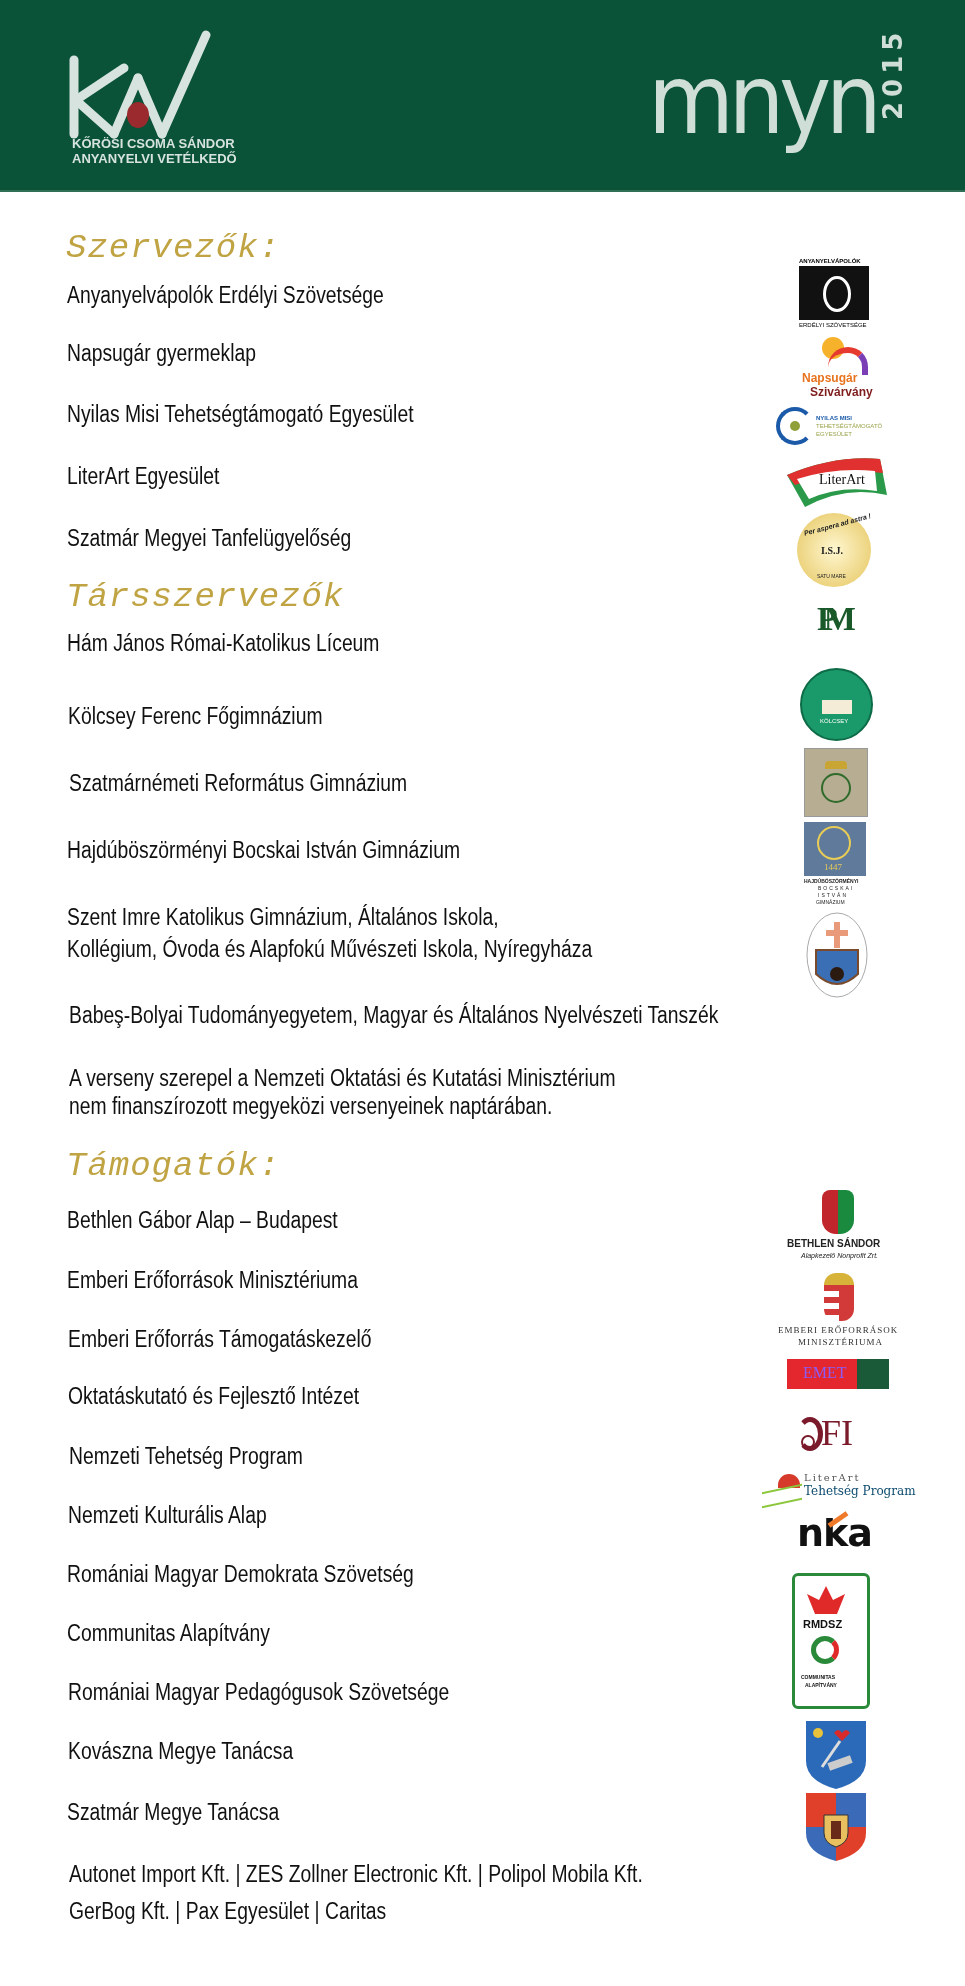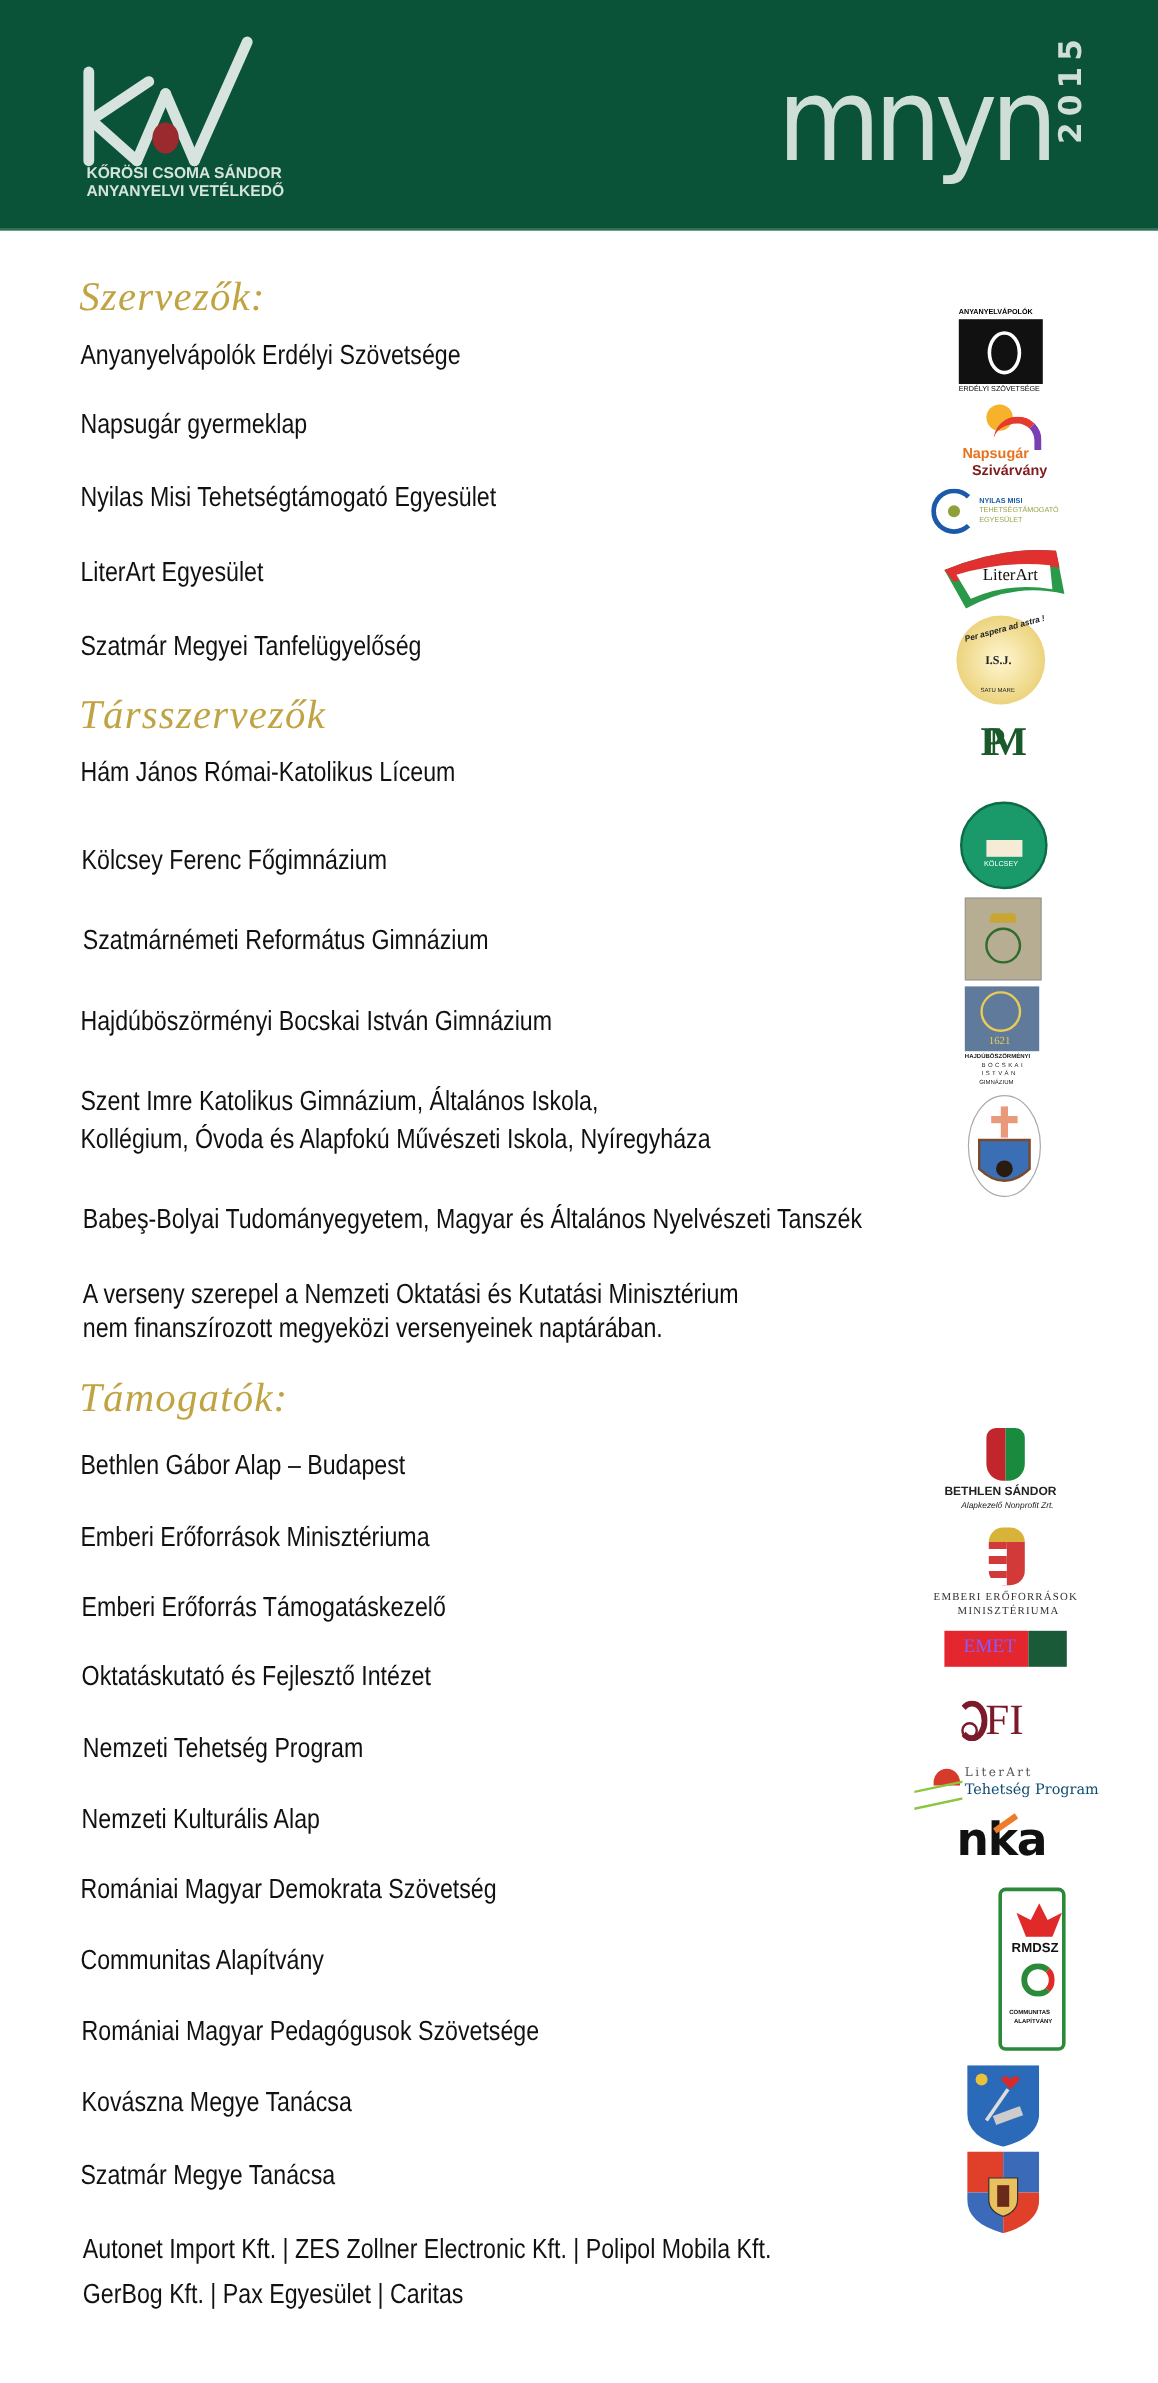--- a/index.html
+++ b/index.html
@@ -21,21 +21,21 @@
     font-family: "DejaVu Sans", sans-serif; font-size: 96px; line-height: 100px; letter-spacing: -6px;
     transform: scaleX(0.92); transform-origin: left top;
   }
   .mnyn-year {
     position: absolute; left: 880px; top: 120px; color: #cfdfd8;
     font-family: "DejaVu Sans", sans-serif; font-weight: bold; font-size: 26px; letter-spacing: 5px;
     transform: rotate(-90deg); transform-origin: left top; line-height: 26px;
   }
   .heading {
     position: absolute; left: 66px; color: #c0a443;
-    font-family: Liberation Serif, serif; font-style: italic; font-size: 34px; line-height: 38px;
+    font-family: Liberation Mono, monospace; font-style: italic; font-size: 34px; line-height: 38px;
     letter-spacing: 1px;
   }
   .item {
     position: absolute; left: 67px; color: #111111;
     font-family: "Liberation Sans", sans-serif; font-size: 23px; line-height: 30px;
     transform: scaleX(0.84); transform-origin: left top; white-space: nowrap;
   }
   .logo { position: absolute; }
   .logo-text { position: absolute; font-family: "Liberation Sans", sans-serif; white-space: nowrap; }
 </style>
@@ -126,21 +126,21 @@
   <div class="logo-text" style="left:18px; top:48px; font-size:6px; color:#fff;">KÖLCSEY</div>
 </div>
 
 <div class="logo" style="left:804px; top:748px; width:62px; height:67px; background:#b6ad93; border:1px solid #999;">
   <div style="position:absolute; left:20px; top:12px; width:22px; height:8px; background:#c9a533; border-radius:4px 4px 0 0;"></div>
   <div style="position:absolute; left:16px; top:24px; width:30px; height:30px; border:2px solid #2f6b2a; border-radius:50%; box-sizing:border-box;"></div>
 </div>
 
 <div class="logo" style="left:804px; top:822px; width:62px; height:54px; background:#5f7a9a;">
   <div style="position:absolute; left:13px; top:4px; width:34px; height:34px; border:2px solid #e8cc56; border-radius:50%; box-sizing:border-box;"></div>
-  <div class="logo-text" style="left:20px; top:40px; font-family:'Liberation Serif', serif; font-size:9px; color:#e8cc56;">1621</div>
+  <div class="logo-text" style="left:20px; top:40px; font-family:'Liberation Serif', serif; font-size:9px; color:#e8cc56;">1447</div>
 </div>
 <div class="logo" style="left:804px; top:878px; width:62px; height:30px; text-align:center;">
   <div class="logo-text" style="left:0; top:0; font-size:5px; font-weight:bold; color:#222;">HAJDÚBÖSZÖRMÉNYI</div>
   <div class="logo-text" style="left:14px; top:7px; font-size:5px; letter-spacing:2px; color:#222;">BOCSKAI</div>
   <div class="logo-text" style="left:14px; top:14px; font-size:5px; letter-spacing:2px; color:#222;">ISTVÁN</div>
   <div class="logo-text" style="left:12px; top:21px; font-size:5px; color:#222;">GIMNÁZIUM</div>
 </div>
 
 <div class="logo" style="left:806px; top:912px; width:62px; height:86px;">
   <svg width="62" height="86" viewBox="0 0 62 86">
@@ -199,21 +199,21 @@
   <div style="position:absolute; left:2px; top:20px; width:40px; height:12px; border-top:2px solid #8cc63a; border-bottom:2px solid #8cc63a; transform:skewY(-12deg);"></div>
   <div class="logo-text" style="left:44px; top:4px; font-family:'DejaVu Serif', serif; font-size:10px; color:#555; letter-spacing:2px;">LiterArt</div>
   <div class="logo-text" style="left:44px; top:16px; font-family:'DejaVu Serif', serif; font-size:12px; color:#0c4a6e;">Tehetség Program</div>
 </div>
 
 <div class="logo" style="left:797px; top:1511px; width:78px; height:44px;">
   <div class="logo-text" style="left:0; top:0; font-family:'DejaVu Sans', sans-serif; font-weight:bold; font-size:38px; line-height:44px; color:#111; letter-spacing:-1px;">nka</div>
   <div style="position:absolute; left:30px; top:6px; width:22px; height:5px; background:#ef7a2a; transform:rotate(-35deg);"></div>
 </div>
 
-<div class="logo" style="left:832px; top:1573px; width:56px; height:136px; border:3px solid #2a8a3a; border-radius:6px; box-sizing:border-box;">
+<div class="logo" style="left:792px; top:1573px; width:78px; height:136px; border:3px solid #2a8a3a; border-radius:6px; box-sizing:border-box;">
   <svg style="position:absolute; left:12px; top:10px;" width="38" height="30" viewBox="0 0 38 30">
     <path d="M19 0 L26 14 L38 8 L30 28 H8 L0 8 L12 14 Z" fill="#e02a2a"></path>
   </svg>
   <div class="logo-text" style="left:8px; top:42px; font-size:11px; font-weight:bold; color:#111;">RMDSZ</div>
   <div style="position:absolute; left:16px; top:60px; width:28px; height:28px; border:5px solid #2a8a3a; border-right-color:#e02a2a; border-radius:50%; box-sizing:border-box;"></div>
   <div class="logo-text" style="left:6px; top:98px; font-size:5px; font-weight:bold; color:#111;">COMMUNITAS</div>
   <div class="logo-text" style="left:10px; top:106px; font-size:5px; font-weight:bold; color:#111;">ALAPÍTVÁNY</div>
 </div>
 
 <div class="logo" style="left:806px; top:1721px; width:60px; height:68px;">

